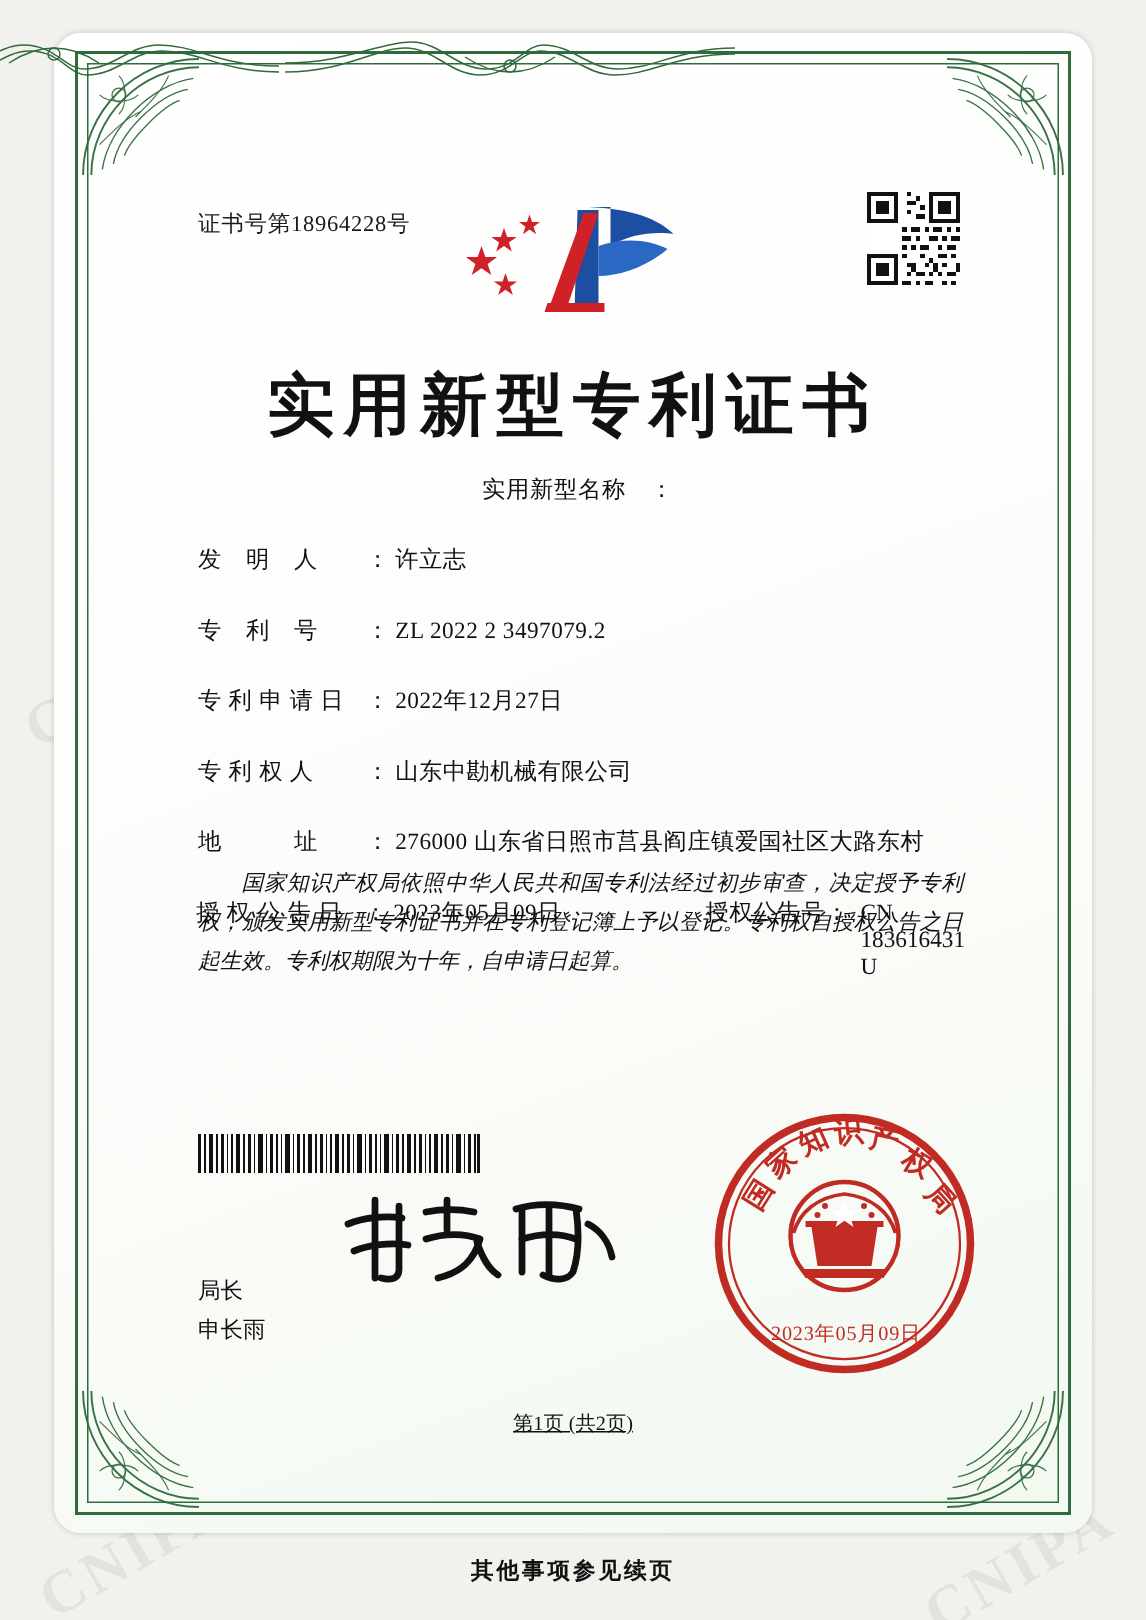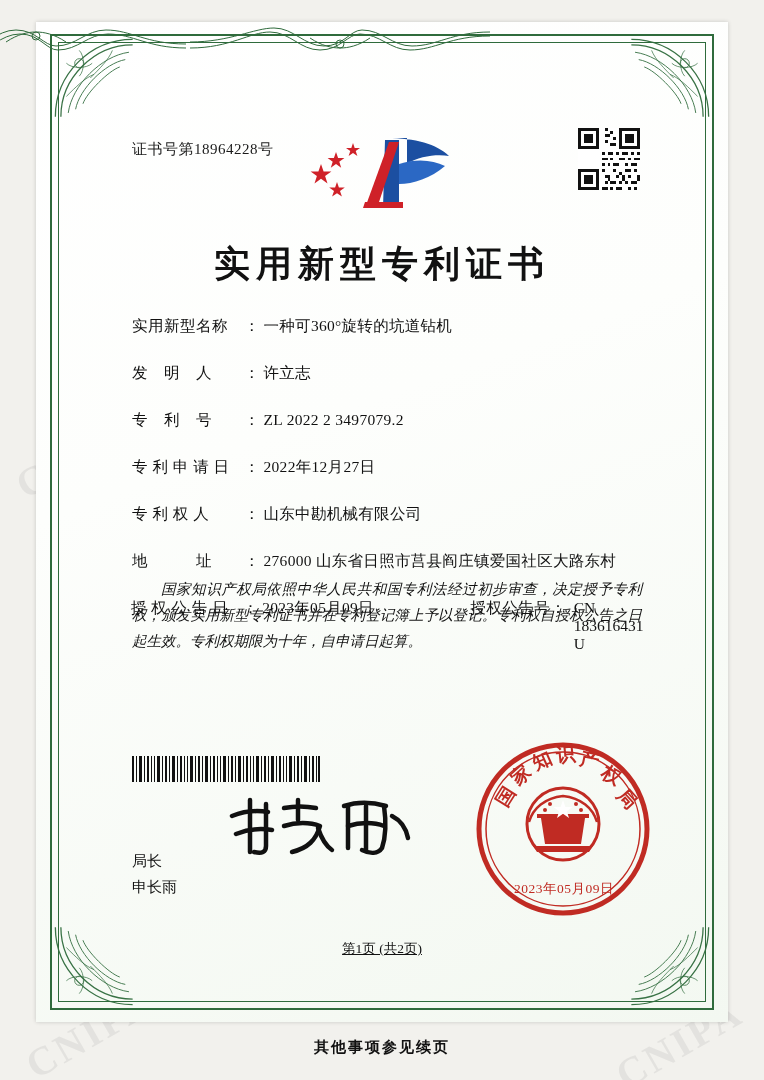--- a/index.html
+++ b/index.html
@@ -36,20 +36,21 @@
   
   .page {
     position: absolute;
     left: 36px;
     top: 22px;
     width: 692px;
     height: 1000px;
     background: linear-gradient(160deg,#ffffff 0%,#fdfefc 40%,#f3f8f1 100%);
     box-shadow: 0 0 4px rgba(0,0,0,0.18);
     z-index: 1;
+    border-radius: 18px;
   }
   .border-outer {
     position: absolute;
     left: 14px; top: 12px; right: 14px; bottom: 12px;
     border: 2px solid #2f6b3c;
   }
   .border-inner {
     position: absolute;
     left: 22px; top: 20px; right: 22px; bottom: 20px;
     border: 1px solid #2f6b3c;
@@ -95,21 +96,21 @@
     transform: translateX(-50%);
     width: 150px;
     height: 86px;
   }
 
   .title {
     position: absolute;
     left: 0; right: 0;
     top: 172px;
     text-align: center;
-    font-size: 36px;
+    font-size: 45px;
     font-weight: bold;
     letter-spacing: 6px;
     color: #111;
     font-family: "DejaVu Sans", sans-serif;
   }
 
   
   .fields {
     position: absolute;
     left: 50px;
@@ -416,21 +417,20 @@
       <path d="M58 78 L82 12 L92 12 L70 78 Z" fill="#cf2128"></path>
       <path d="M56 78 L96 78 L96 72 L58 72 Z" fill="#cf2128"></path>
     </svg>
 
     <div class="title">实用新型专利证书</div>
 
     <div class="fields">
       <div class="field-row">
         <span class="field-label">实用新型名称</span>
         <span class="field-colon">：</span>
-        <span class="field-value">一种可360°旋转的坑道钻机</span>
       </div>
       <div class="field-row">
         <span class="field-label">发　明　人</span>
         <span class="field-colon">：</span>
         <span class="field-value">许立志</span>
       </div>
       <div class="field-row">
         <span class="field-label">专　利　号</span>
         <span class="field-colon">：</span>
         <span class="field-value">ZL 2022 2 3497079.2</span>

